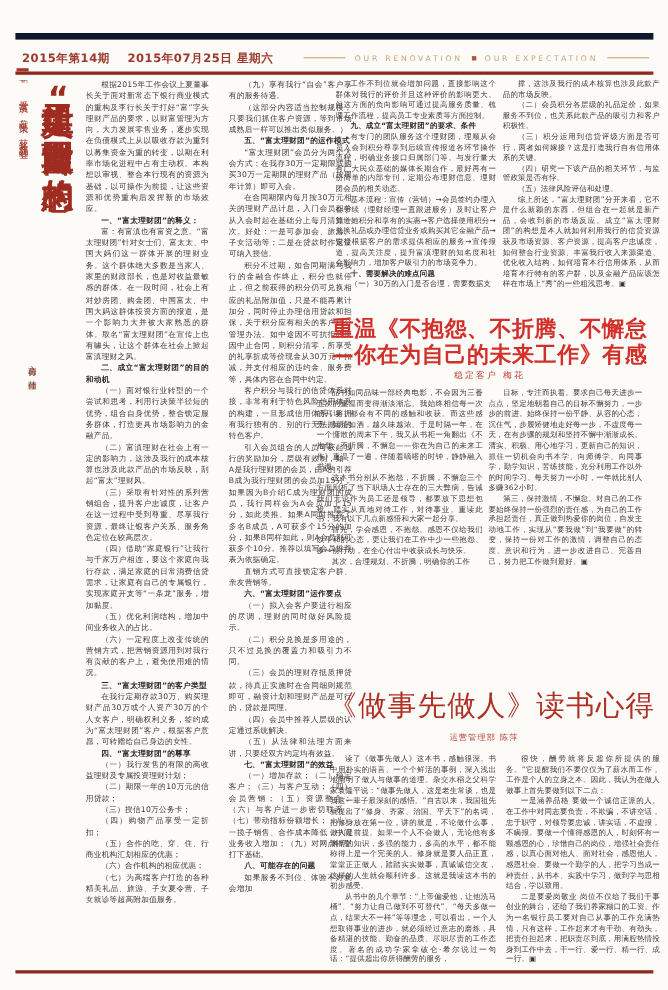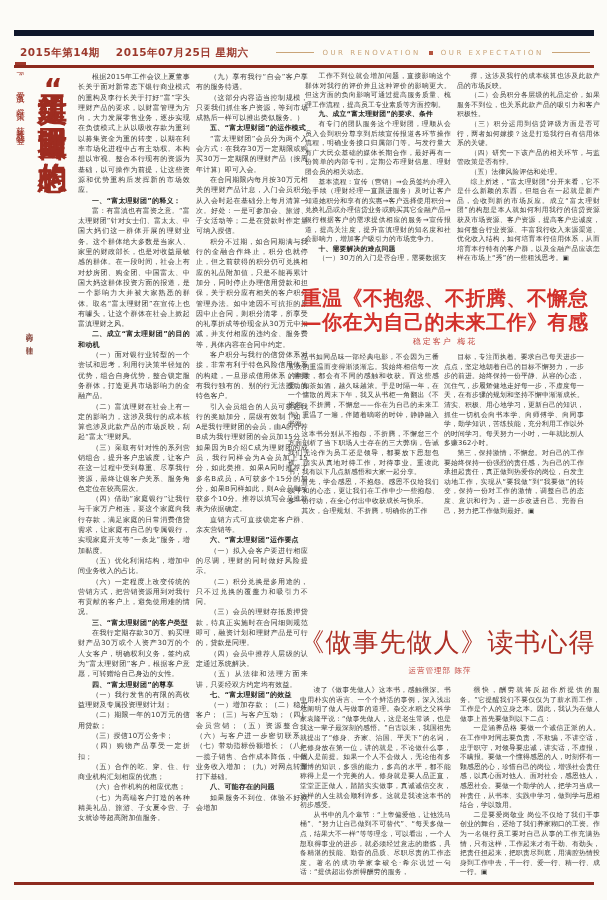--- a/index.html
+++ b/index.html
@@ -27,21 +27,21 @@
               font-family:"DejaVu Sans",sans-serif;}
   .lead-byline{left:24px;top:326px;writing-mode:vertical-rl;text-orientation:upright;
                color:#8a4a40;font-size:7.5px;letter-spacing:1px;height:90px;}
   
   .col{overflow:hidden;text-align:justify;}
   .col p{margin:0;text-indent:2em;}
   .col p.hd{font-weight:bold;color:#2c2c2a;}
   .c-narrow{font-size:7px;line-height:10.3px;letter-spacing:.2px;}
   .c-wide{font-size:6.8px;line-height:9.6px;letter-spacing:.2px;}
   .lead-c1{left:78px;top:72px;width:112px;height:806px;}
-  .lead-c2{left:196px;top:72px;width:112px;height:806px;}
+  .lead-c2{left:208px;top:72px;width:112px;height:806px;}
   .lead-c3{left:305px;top:72px;width:146px;height:210px;}
   .lead-c4{left:457px;top:72px;width:143px;height:210px;}
   
   .a2-title{left:288px;top:287px;width:314px;text-align:center;color:#d2302a;
             font-weight:bold;font-size:20px;line-height:23.5px;letter-spacing:.5px;}
   .a2-byline{left:288px;top:336px;width:314px;text-align:center;color:#c0443c;font-size:8px;letter-spacing:2px;}
   .a2-c1{left:288px;top:353px;width:151px;height:258px;}
   .a2-c2{left:444px;top:353px;width:140px;height:262px;}
   
   .a3-title{left:292px;top:622px;width:310px;text-align:center;color:#ae3026;

